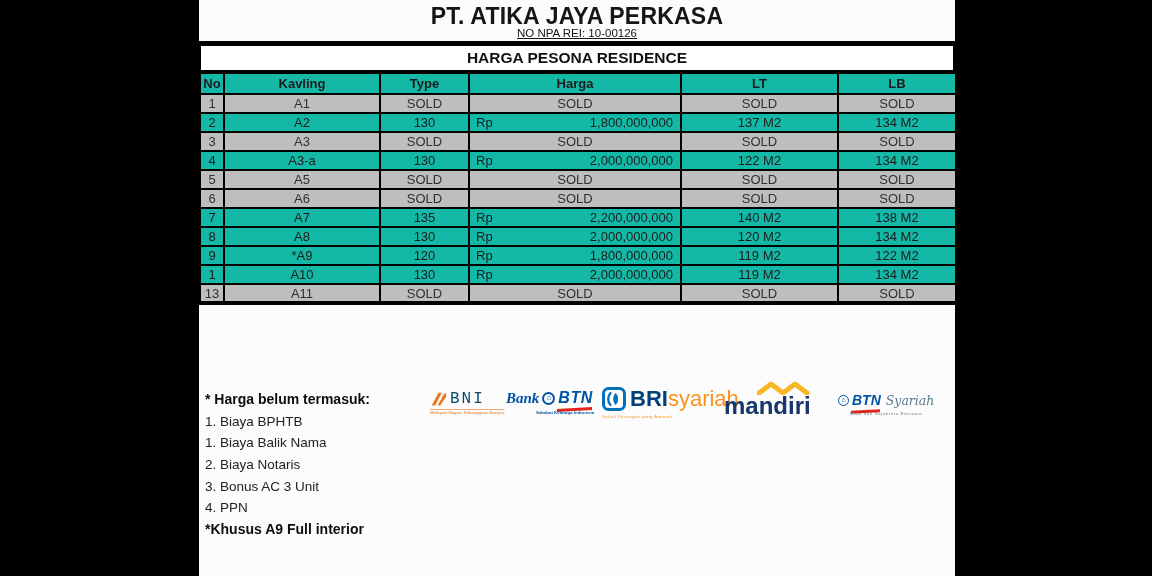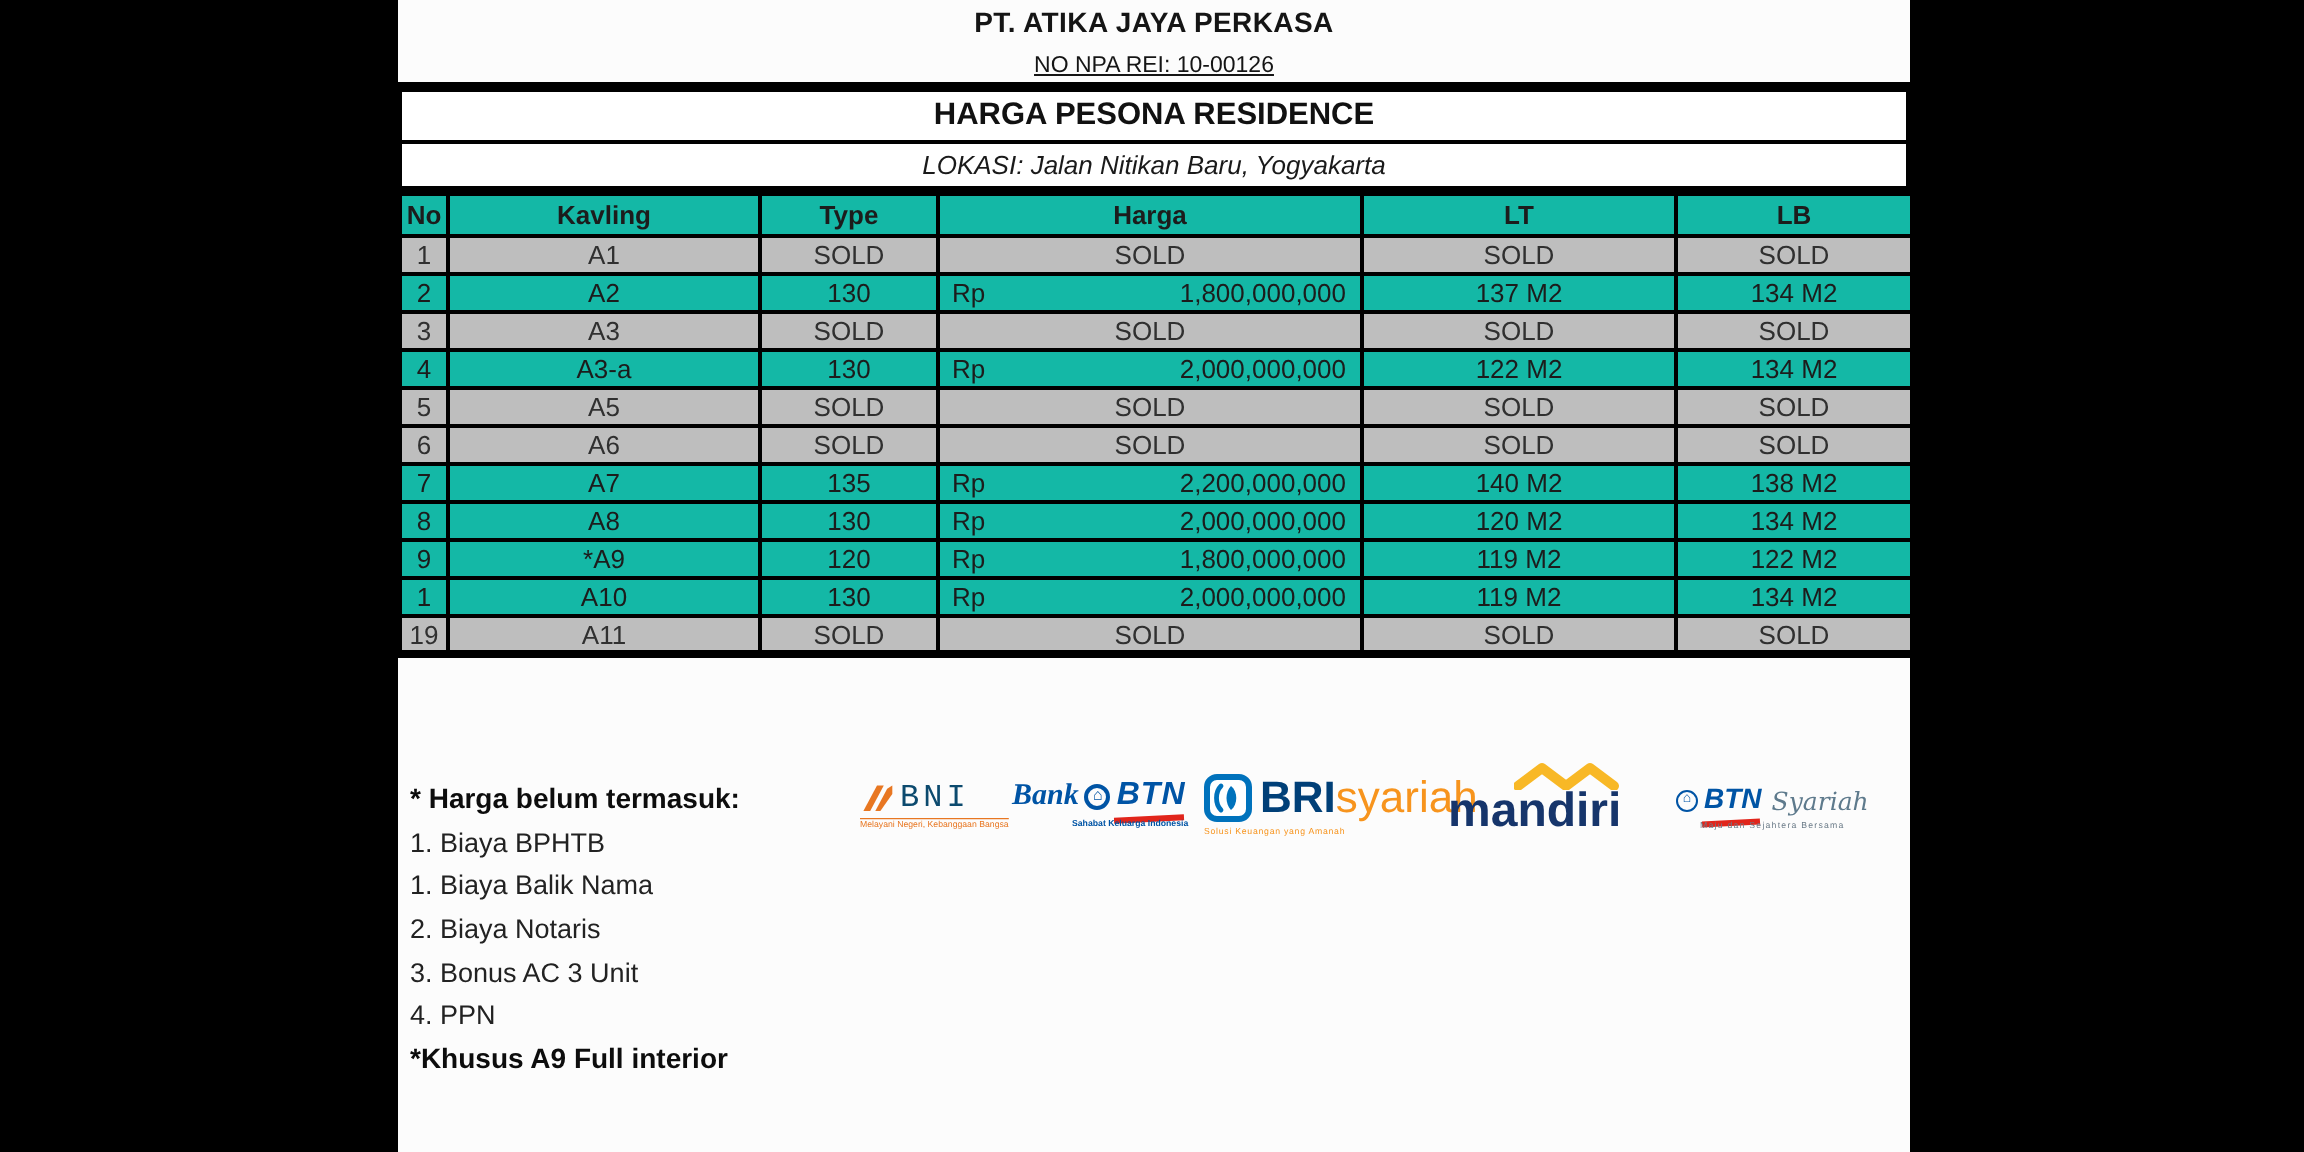--- a/index.html
+++ b/index.html
@@ -11,21 +11,21 @@
     font-family:"Liberation Sans", sans-serif;
     color:#1c1c1c;
   }
   .doc {
     position:absolute; left:199px; top:0; width:756px; height:576px;
     background:#fcfcfc;
   }
   
   .company-title {
     position:absolute; top:3px; left:0; width:100%;
-    text-align:center; font-weight:bold; font-size:14px; color:#151515;
+    text-align:center; font-weight:bold; font-size:23px; color:#151515;
     letter-spacing:.2px;
   }
   .npa-line {
     position:absolute; top:27px; left:0; width:100%;
     text-align:center; font-size:11.5px; color:#151515;
     text-decoration:underline;
   }
   
   .sheet { position:absolute; top:41px; left:0; width:756px; }
   .subtitle-row {
@@ -105,21 +105,20 @@
 </head>
 <body>
 
 <div class="doc">
 
   <div class="company-title">PT. ATIKA JAYA PERKASA</div>
   <div class="npa-line">NO NPA REI: 10-00126</div>
 
   <div class="sheet">
     <div class="subtitle-row">HARGA PESONA RESIDENCE</div>
-    <div class="lokasi-row">LOKASI: Jalan Nitikan Baru, Yogyakarta</div>
 
     <table class="price-table">
       <colgroup>
         <col style="width:24px">
           <col style="width:156px">
           <col style="width:89px">
         <col style="width:212px">
           <col style="width:157px">
           <col style="width:118px">
       </colgroup>
@@ -238,21 +237,21 @@
           <td>
               <div class="money">
             <span>Rp</span>
             <span>2,000,000,000</span>
               </div>
             </td>
           <td>119 M2</td>
           <td>134 M2</td>
         </tr>
         <tr class="sold">
-          <td>19</td>
+          <td>13</td>
           <td>A11</td>
           <td>SOLD</td>
           <td>SOLD</td>
           <td>SOLD</td>
           <td>SOLD</td>
         </tr>
       </tbody>
     </table>
   </div>
 

